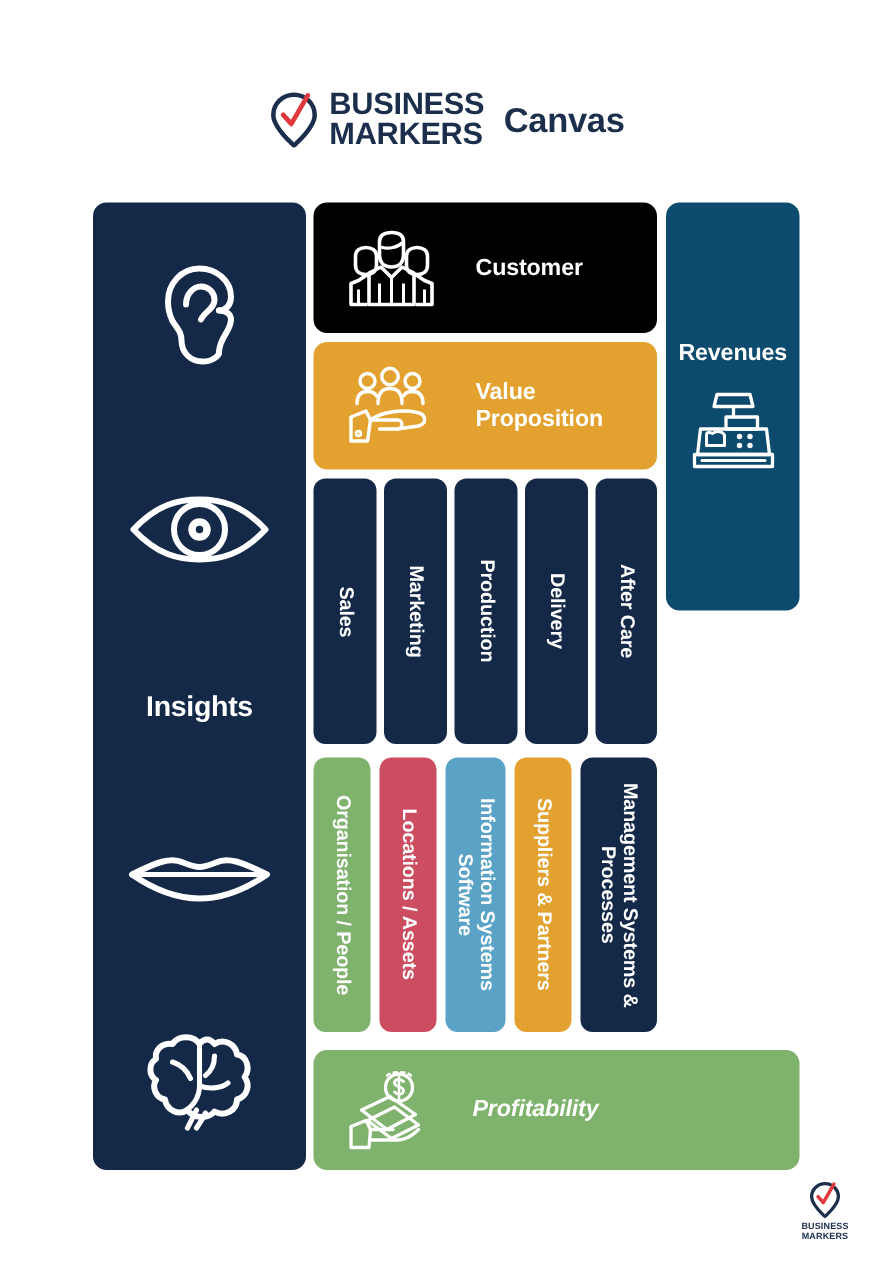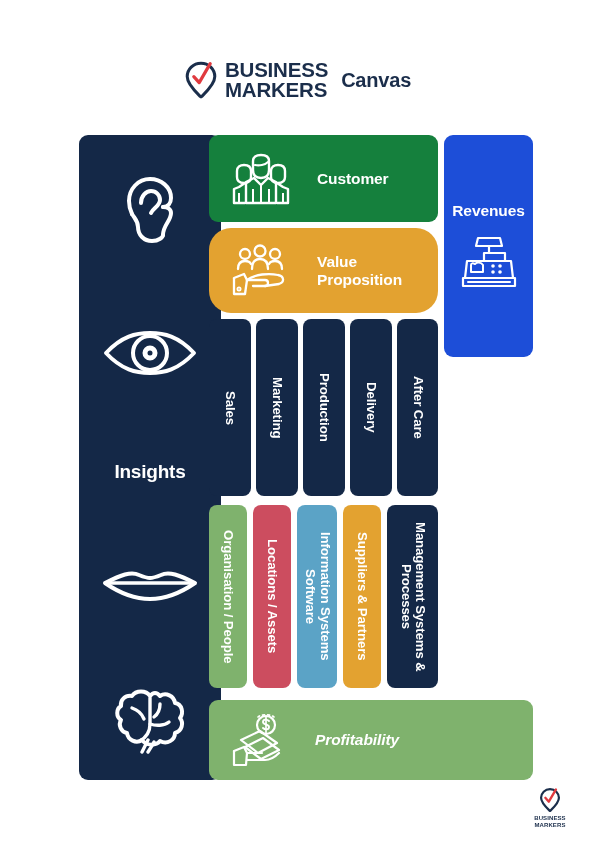--- a/index.html
+++ b/index.html
@@ -39,41 +39,41 @@
     line-height: 0.99;
     color: #1b2e4b;
     font-weight: bold;
     font-size: 20.5px;
     letter-spacing: -0.2px;
   }
   #brand-wordmark span { display: block; }
   #canvas-title {
     color: #1b2e4b;
     font-weight: bold;
-    font-size: 20px;
+    font-size: 23px;
     letter-spacing: -0.2px;
     margin-left: 4px;
   }
 
   
   #canvas {
     position: absolute;
     left: 0; top: 0;
     width: 595px; height: 841px;
   }
   .panel {
     position: absolute;
     border-radius: 9px;
     box-sizing: border-box;
     overflow: hidden;
   }
 
   
   #insights-panel {
-    left: 79px; top: 135px;
+    left: 62px; top: 135px;
     width: 142px; height: 645px;
     background: #142847;
     display: flex;
     flex-direction: column;
     align-items: center;
     justify-content: space-between;
     padding: 28px 0 26px 0;
   }
   #insights-label {
     color: #ffffff;
@@ -96,39 +96,39 @@
   }
   .hpanel .hp-label {
     color: #ffffff;
     font-size: 15.5px;
     font-weight: bold;
     line-height: 1.15;
     margin-left: 26px;
     letter-spacing: -0.1px;
   }
 
-  #customer-panel { left: 209px; top: 135px; width: 229px; height: 87px; background: #15803d; }
-  #value-proposition-panel { left: 209px; top: 228px; width: 229px; height: 85px; background: #e3a230; border-radius: 22px; }
+  #customer-panel { left: 209px; top: 135px; width: 229px; height: 87px; background: #000000; }
+  #value-proposition-panel { left: 209px; top: 228px; width: 229px; height: 85px; background: #e3a230; }
   #profitability-panel { left: 209px; top: 700px; width: 324px; height: 80px; background: #7fb26d; font-style: italic; }
 
   
   .vpanel {
     display: flex;
     flex-direction: column;
     align-items: center;
     justify-content: center;
     gap: 14px;
   }
   .vpanel .vp-label {
     color: #ffffff;
     font-size: 15.5px;
     font-weight: bold;
     letter-spacing: -0.1px;
   }
-  #revenues-panel { left: 444px; top: 135px; width: 89px; height: 222px; background: #1d4ed8; }
+  #revenues-panel { left: 444px; top: 135px; width: 89px; height: 272px; background: #0c4a6e; }
   #costs-panel { left: 444px; top: 416px; width: 89px; height: 272px; background: #cc4d5f; }
 
   
   .strip {
     position: absolute;
     border-radius: 8px;
     display: flex;
     align-items: center;
     justify-content: center;
     overflow: hidden;

